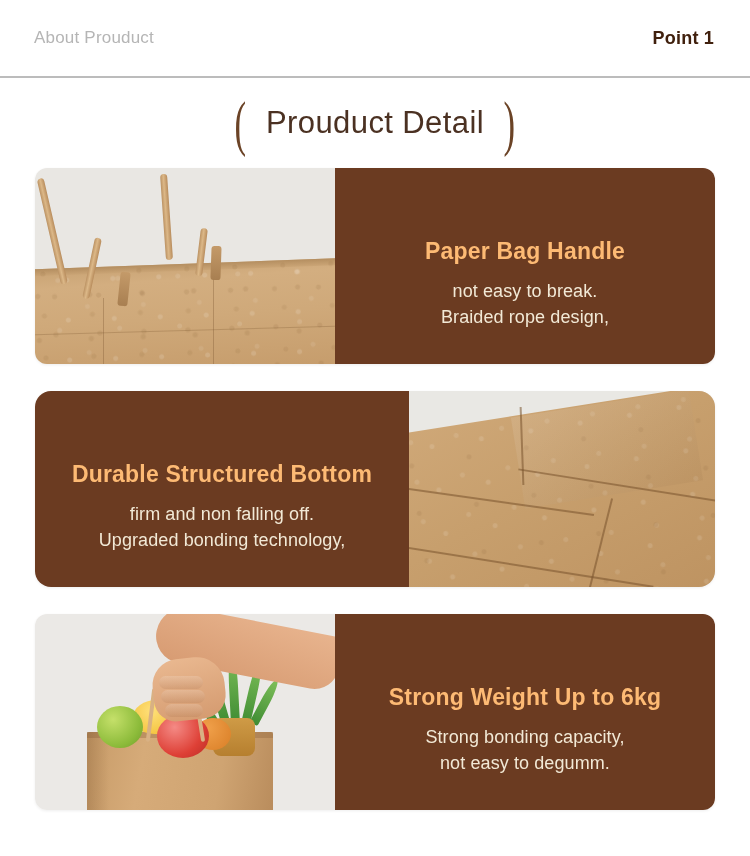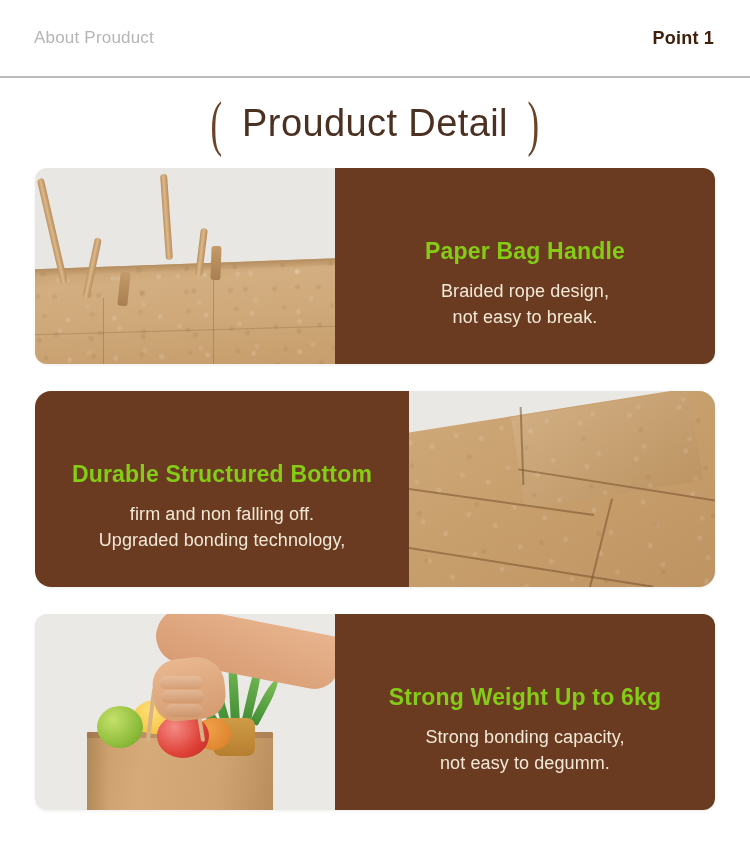--- a/index.html
+++ b/index.html
@@ -51,21 +51,21 @@
   .paren {
     font-size: 56px;
     line-height: 1;
     color: #6b4326;
     font-weight: 300;
     font-family: "Liberation Serif", serif;
     transform: scaleX(0.62) scaleY(1.08);
     display: inline-block;
   }
   .section-title-text {
-    font-size: 38px;
+    font-size: 31px;
     color: #4b3122;
     font-weight: 500;
     letter-spacing: 0.4px;
     white-space: nowrap;
     text-align: center;
   }
 
   
   .cards {
     padding: 0 35px;
@@ -99,21 +99,21 @@
     flex-direction: column;
     align-items: center;
     justify-content: center;
     text-align: center;
     padding: 10px 18px;
     box-sizing: border-box;
   }
   .card-heading {
     font-size: 23px;
     font-weight: 700;
-    color: #84cc16;
+    color: #fdba74;
     letter-spacing: 0.2px;
     margin-bottom: 14px;
     white-space: nowrap;
     margin-top: 36px;
   }
   .card-desc {
     font-size: 18px;
     font-weight: 400;
     color: #f2e9d6;
     line-height: 1.42;
@@ -342,22 +342,22 @@
       <div class="rope r1"></div>
       <div class="rope r1b"></div>
       <div class="rope r2"></div>
       <div class="rope r2b"></div>
       <div class="knot k1"></div>
       <div class="knot k2"></div>
     </div>
     <div class="card-panel">
       <div class="card-heading">Paper Bag Handle</div>
       <div class="card-desc">
+        <div>not easy to break.</div>
         <div>Braided rope design,</div>
-        <div>not easy to break.</div>
       </div>
     </div>
   </div>
 
   <div class="feature-card text-left">
     <div class="card-photo photo-bottom">
       <div class="panel-main">
         <div class="panel-grain"></div>
       </div>
       <div class="flap fa"></div>

